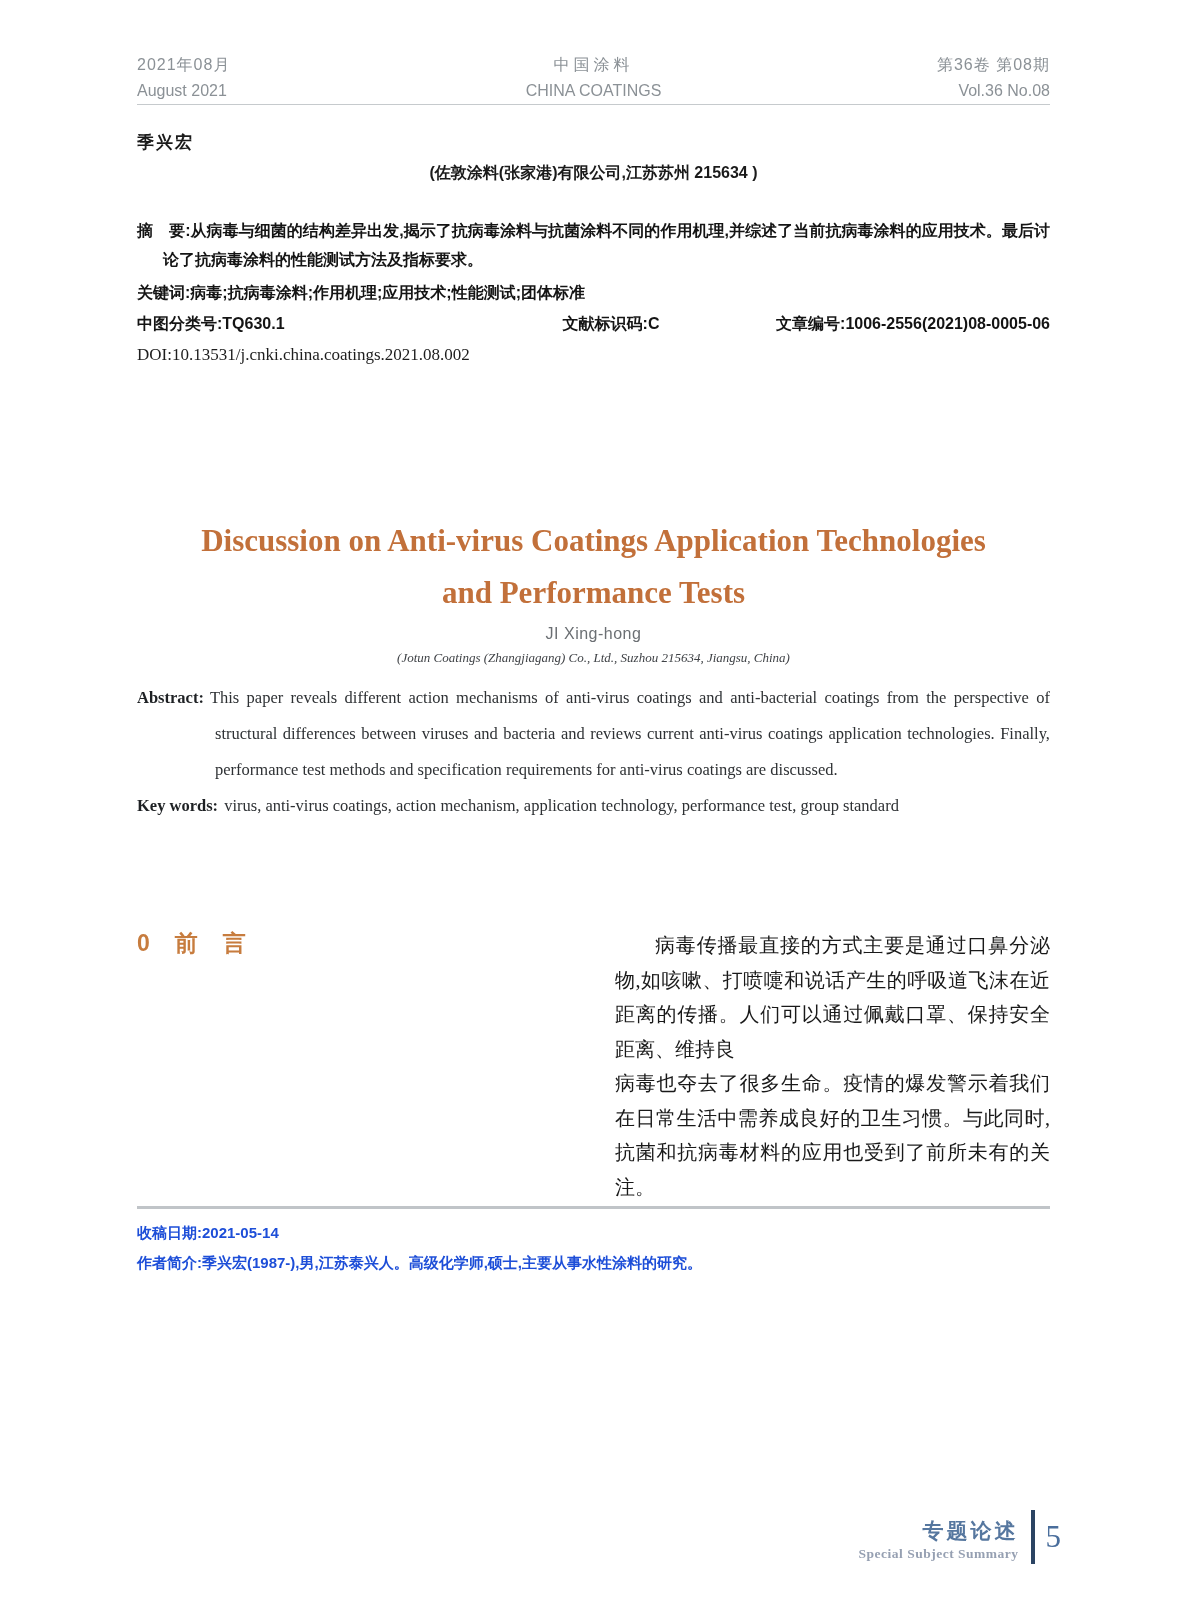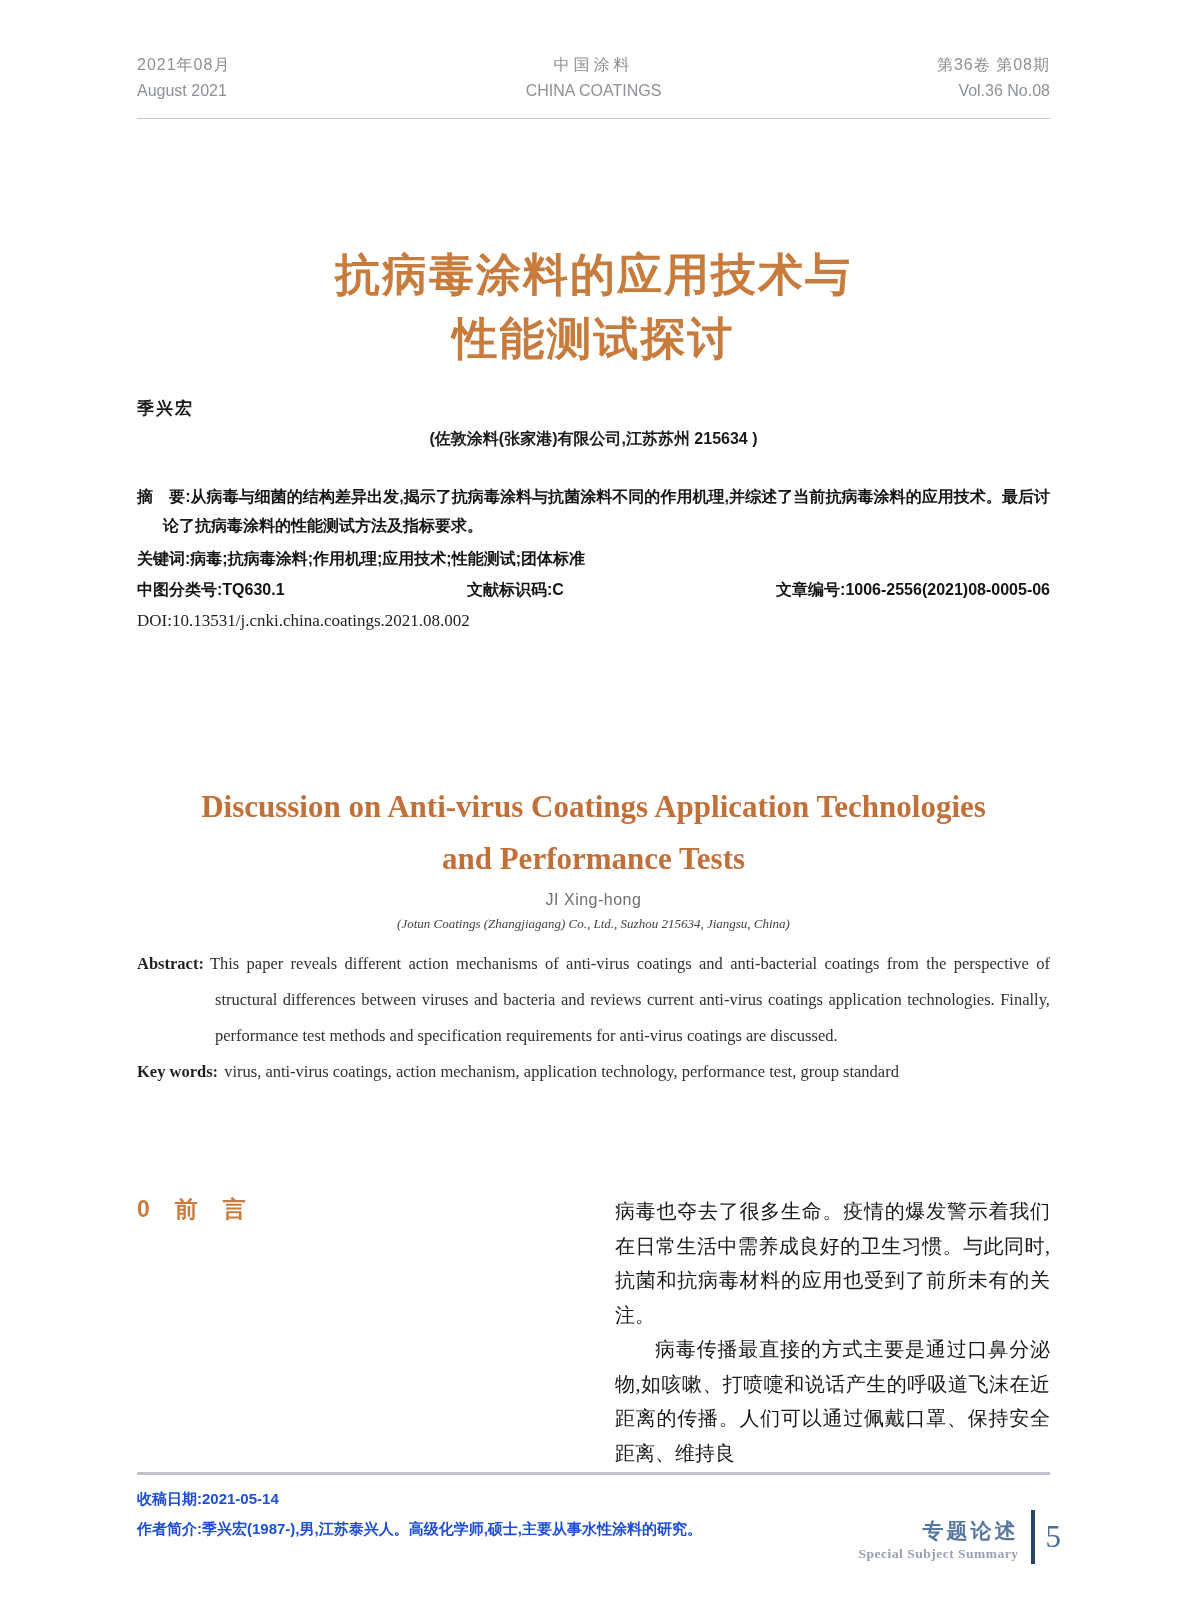--- a/index.html
+++ b/index.html
@@ -19,21 +19,20 @@
     width: 913px;
     margin: 0 auto;
   }
 
   
   .journal-header {
     display: flex;
     justify-content: space-between;
     align-items: flex-end;
     padding-top: 52px;
-    padding-bottom: 14px;
     border-bottom: 1px solid #c6cacd;
     color: #8b9196;
     font-size: 16px;
   }
   .journal-header .cell { line-height: 26px; }
   .journal-header .cell.left   { text-align: left;  width: 33%; }
   .journal-header .cell.center { text-align: center; width: 34%; }
   .journal-header .cell.right  { text-align: right; width: 33%; }
   .journal-header .zh { letter-spacing: 4px; }
   .journal-header .cell.left .zh, .journal-header .cell.right .zh { letter-spacing: 1px; }
@@ -84,21 +83,21 @@
   }
   .meta-row {
     margin-top: 2px;
     display: flex;
     font-size: 16px;
     line-height: 29px;
     color: #141414;
     font-weight: bold;
   }
   .meta-row .clc  { width: 330px; }
-  .meta-row .code { width: 288px; }
+  .meta-row .code { width: 288px; text-align: center; }
   .meta-row .aid  { flex: 1; text-align: right; }
   .doi-line {
     margin-top: 3px;
     font-family: "Liberation Serif", serif;
     font-size: 17px;
     line-height: 28px;
     color: #1e1e1e;
   }
 
   
@@ -241,24 +240,20 @@
       <div class="cell center">
         <div class="zh">中国涂料</div>
         <div>CHINA COATINGS</div>
       </div>
       <div class="cell right">
         <div class="zh">第36卷 第08期</div>
         <div>Vol.36  No.08</div>
       </div>
     </div>
 
-    <div class="title-zh">
-      <div>抗病毒涂料的应用技术与</div>
-      <div>性能测试探讨</div>
-    </div>
 
     <div class="author-zh">季兴宏</div>
     <div class="affil-zh">(佐敦涂料(张家港)有限公司,江苏苏州  215634 )</div>
 
     <div class="abstract-zh"><span class="lbl">摘 要:</span><span>从病毒与细菌的结构差异出发,揭示了抗病毒涂料与抗菌涂料不同的作用机理,并综述了当前抗病毒涂料的应用技术。最后讨论了抗病毒涂料的性能测试方法及指标要求。</span></div>
 
     <div class="keywords-zh"><span class="lbl">关键词:</span><span>病毒;抗病毒涂料;作用机理;应用技术;性能测试;团体标准</span></div>
 
     <div class="meta-row">
       <div class="clc"><span>中图分类号:</span><span>TQ630.1</span></div>
@@ -278,22 +273,22 @@
 
     <div class="abstract-en"><span class="lbl">Abstract:</span><span>This paper reveals different action mechanisms of anti-virus coatings and anti-bacterial coatings from the perspective of structural differences between viruses and bacteria and reviews current anti-virus coatings application technologies. Finally, performance test methods and specification requirements for anti-virus coatings are discussed.</span></div>
 
     <div class="keywords-en"><span class="lbl">Key words:</span><span>virus, anti-virus coatings, action mechanism, application technology, performance test, group standard</span></div>
 
     <div class="body-columns">
       <div class="col">
         <div class="section-heading">0 前 言</div>
       </div>
       <div class="col">
+        <div class="body-text indent">病毒传播最直接的方式主要是通过口鼻分泌物,如咳嗽、打喷嚏和说话产生的呼吸道飞沫在近距离的传播。人们可以通过佩戴口罩、保持安全距离、维持良</div>
         <div class="body-text">病毒也夺去了很多生命。疫情的爆发警示着我们在日常生活中需养成良好的卫生习惯。与此同时,抗菌和抗病毒材料的应用也受到了前所未有的关注。</div>
-        <div class="body-text indent">病毒传播最直接的方式主要是通过口鼻分泌物,如咳嗽、打喷嚏和说话产生的呼吸道飞沫在近距离的传播。人们可以通过佩戴口罩、保持安全距离、维持良</div>
       </div>
     </div>
 
     <div class="footnote-divider"></div>
     <div class="footnote">
       <div class="received">收稿日期:2021-05-14</div>
       <div class="bio">作者简介:季兴宏(1987-),男,江苏泰兴人。高级化学师,硕士,主要从事水性涂料的研究。</div>
     </div>
 
   </div>

